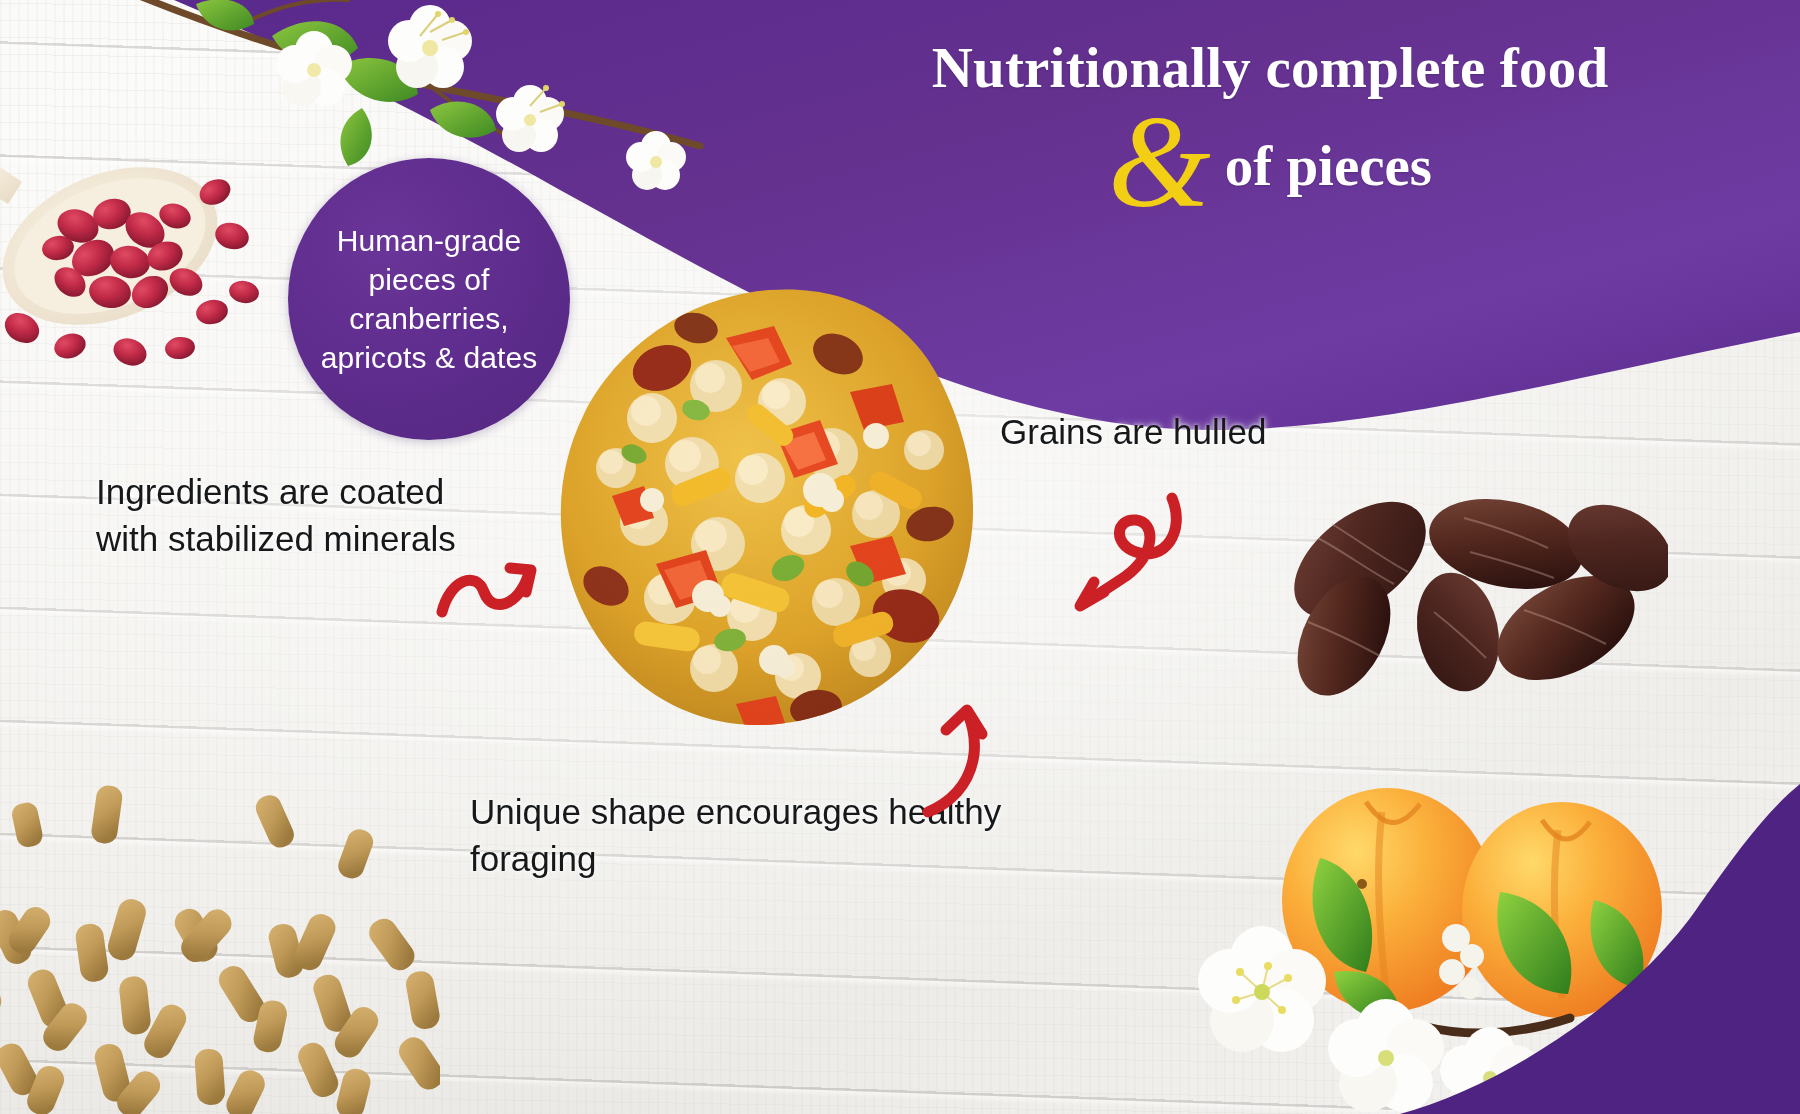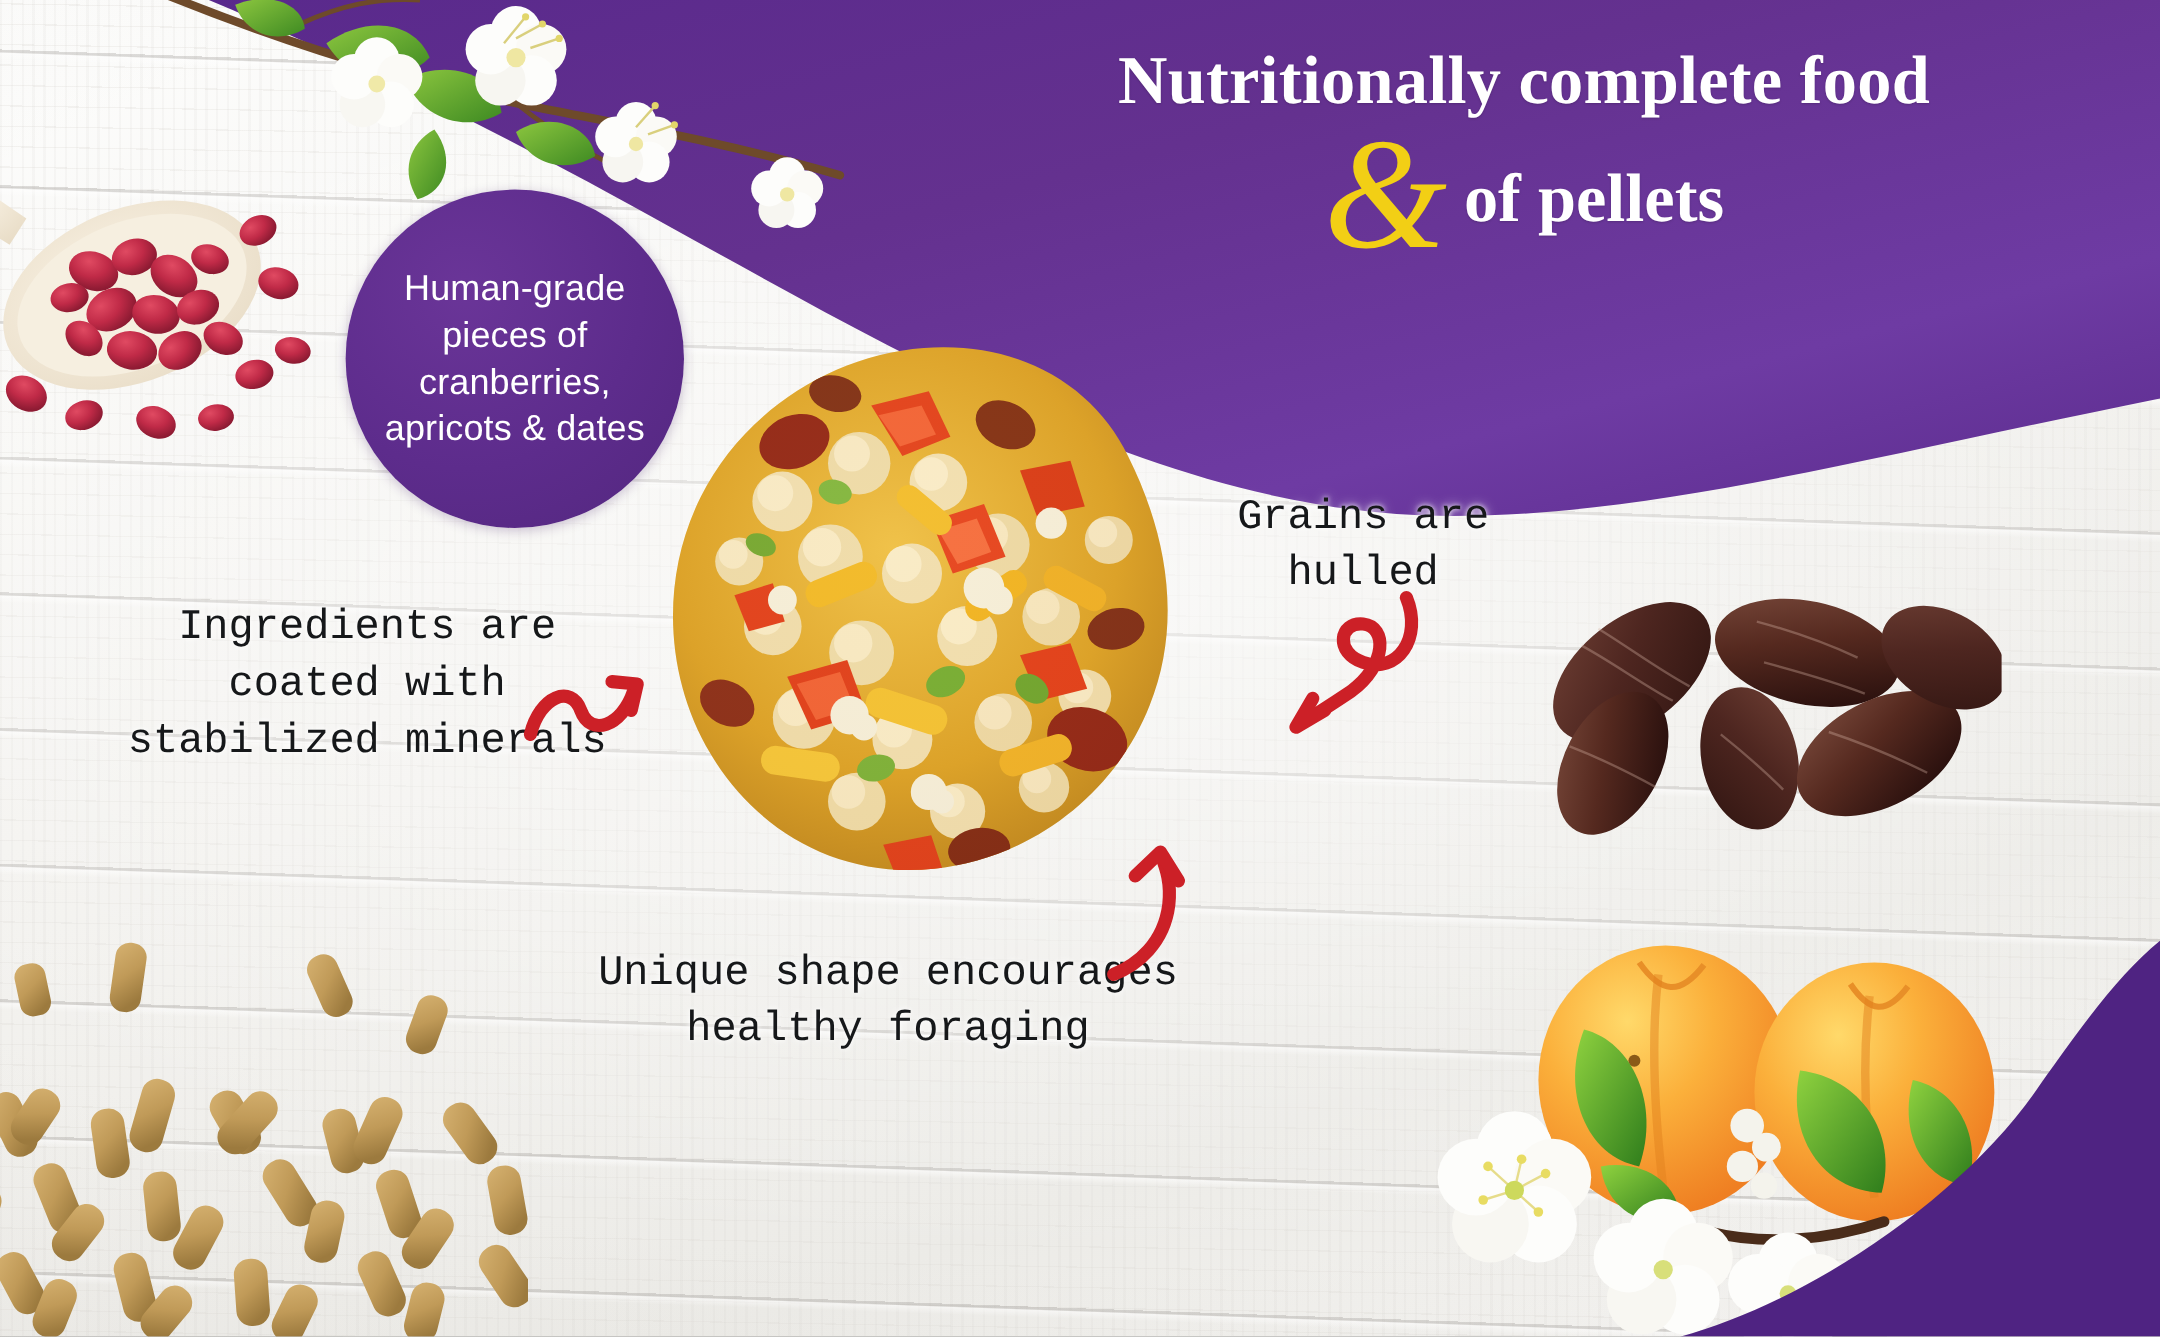--- a/index.html
+++ b/index.html
@@ -97,26 +97,24 @@
     font-size:30px; font-weight:400; line-height:1.30;
     padding:0 16px; letter-spacing:.1px;
   }
 
   
   .anno{
     position:absolute;
     color:#16181a;
     font-size:35px;
     line-height:1.35;
-    text-align:center;
     z-index:18;
     text-shadow:0 0 10px rgba(255,255,255,.75), 0 0 4px rgba(255,255,255,.9);
-    font-family:Liberation Mono, monospace;
-  }
-  #anno-left { left:96px;  top:468px; width:420px;margin-top:32px; }
+  }
+  #anno-left { left:96px;  top:468px; width:420px; }
   #anno-right{ left:1000px;top:408px; width:272px; }
   #anno-bottom{left:470px; top:788px; width:540px; }
 
   
   .arrow{ position:absolute; z-index:19; }
   #arrow-left  { left:432px;  top:540px; }
   #arrow-right { left:1060px; top:488px; }
   #arrow-bottom{ left:912px;  top:700px; }
 
   
@@ -553,21 +551,21 @@
 
   <div class="badge">
     <div class="badge-text">Human-grade pieces of cranberries, apricots &amp; dates</div>
   </div>
 
   <div class="headline">
     <div class="l1">Nutritionally complete food</div>
     <div class="hl-row">
       <div class="amp">&amp;</div>
       <div class="hl-lines">
-        <div>of pellets</div>
+        <div>of pieces</div>
       </div>
     </div>
   </div>
 
   <div class="anno" id="anno-left">Ingredients are coated with stabilized minerals</div>
   <div class="anno" id="anno-right">Grains are hulled</div>
   <div class="anno" id="anno-bottom">Unique shape encourages healthy foraging</div>
 
   <svg class="arrow" id="arrow-left" width="120" height="90" viewBox="0 0 120 90">
     <path d="M 10,72 C 18,40 44,30 52,52 C 60,74 86,66 96,36" stroke="#cc2027" stroke-width="11" fill="none" stroke-linecap="round"></path>

